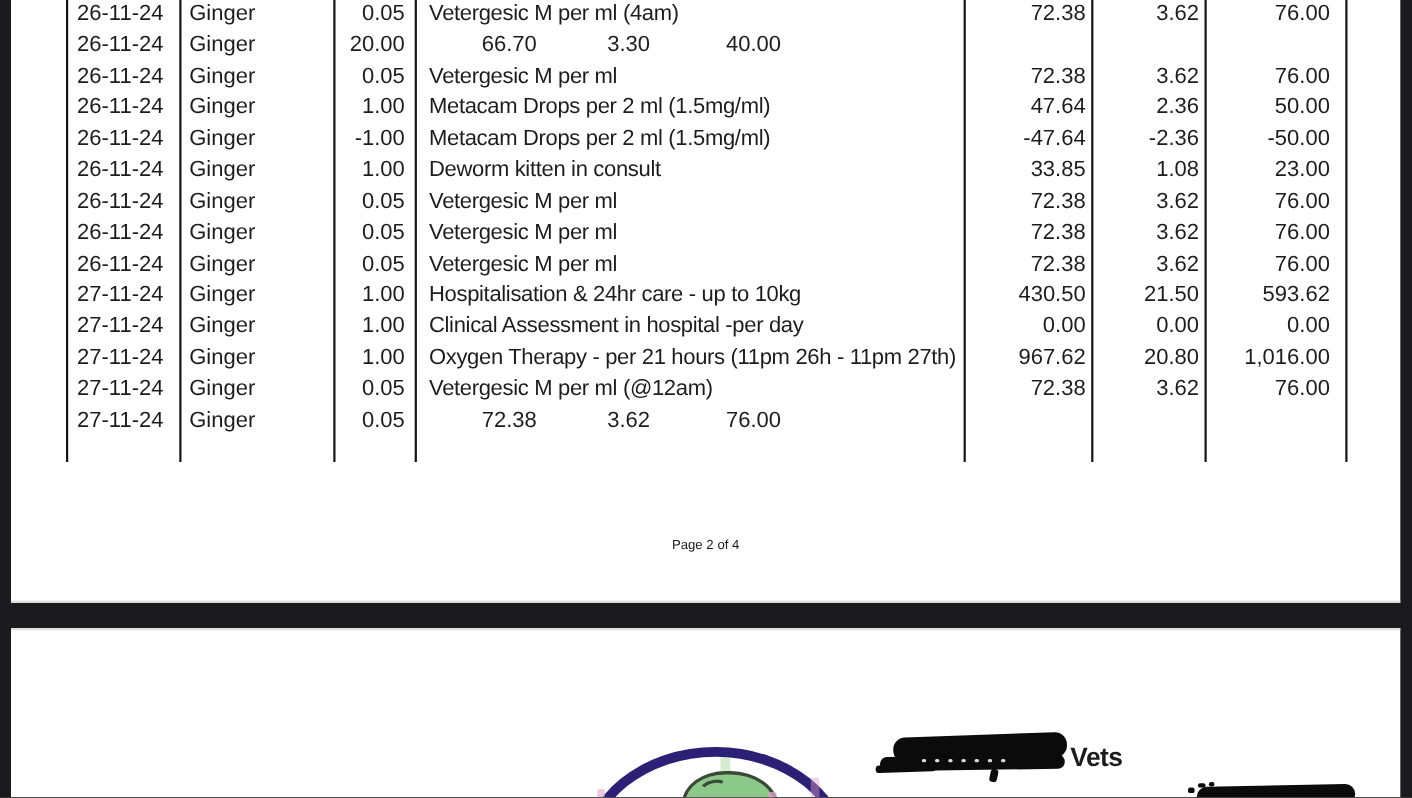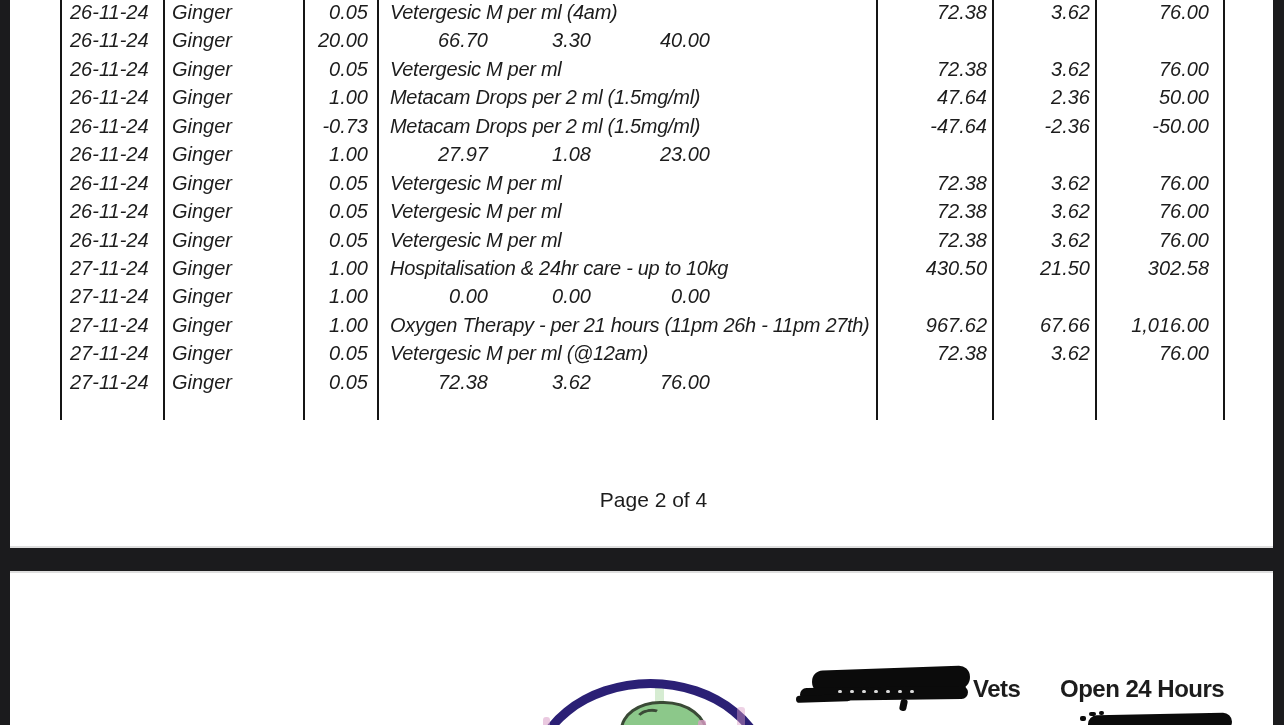--- a/index.html
+++ b/index.html
@@ -20,34 +20,34 @@
     position:relative;width:1284px;height:725px;overflow:hidden;
     background:var(--bar);
     font-family:"Liberation Sans", sans-serif;
     color:var(--ink);
   }
   .page{position:absolute;left:10px;width:1263px;background:var(--page);}
   .page1{top:0;height:548px;border-bottom:2px solid var(--edge);}
   .page2{top:571px;height:154px;border-top:2px solid var(--edge);overflow:hidden;}
 
   
-  .vtable{position:absolute;left:50px;top:0;width:946px;height:420px;font-style:italic;}
+  .vtable{position:absolute;left:50px;top:0;width:946px;height:420px;}
   .vline{position:absolute;top:0;width:2px;height:420px;background:var(--tline);}
   .rows{position:absolute;left:0;top:-2px;width:1165px;}
   .row{display:flex;height:28.45px;line-height:28.45px;font-size:20px;white-space:nowrap;}
   .c{overflow:visible;}
   .c-date {width:103px;padding-left:10px;}
   .c-name {width:140px;padding-left:9px;}
   .c-qty  {width:74px; padding-right:9px;text-align:right;}
   .c-desc {width:499px;padding-left:13px;letter-spacing:-0.3px;}
   .c-net  {width:116px;padding-right:5px;text-align:right;}
   .c-vat  {width:103px;padding-right:5px;text-align:right;}
   .c-total{width:128px;padding-right:14px;text-align:right;}
 
-  .page-footer{position:absolute;left:12px;top:488px;width:100%;text-align:center;font-size:21px;}
+  .page-footer{position:absolute;left:0;top:488px;width:100%;text-align:center;font-size:12px;}
 
   
   .logo-oval{position:absolute;left:518px;top:106px;width:245px;height:200px;
     border:9px solid var(--oval);border-radius:50%;filter:blur(.4px);}
   .logo-stripe{position:absolute;left:645px;top:115px;width:9px;height:18px;background:#d6ecd2;}
   .logo-head{position:absolute;left:610px;top:128px;width:88px;height:46px;
     background:var(--green);border:3px solid var(--green-outline);
     border-radius:50% 55% 40% 40% / 70% 80% 30% 30%;}
   .logo-smile{position:absolute;left:626px;top:136px;width:26px;height:16px;
     border:3px solid transparent;border-top-color:var(--green-outline);
@@ -126,32 +126,33 @@
           <div class="c c-qty">1.00</div>
           <div class="c c-desc">Metacam Drops per 2 ml (1.5mg/ml)</div>
           <div class="c c-net">47.64</div>
           <div class="c c-vat">2.36</div>
           <div class="c c-total">50.00</div>
         </div>
 
         <div class="row">
           <div class="c c-date">26-11-24</div>
           <div class="c c-name">Ginger</div>
-          <div class="c c-qty">-0.73</div>
+          <div class="c c-qty">-1.00</div>
           <div class="c c-desc">Metacam Drops per 2 ml (1.5mg/ml)</div>
           <div class="c c-net">-47.64</div>
           <div class="c c-vat">-2.36</div>
           <div class="c c-total">-50.00</div>
         </div>
 
         <div class="row">
           <div class="c c-date">26-11-24</div>
           <div class="c c-name">Ginger</div>
           <div class="c c-qty">1.00</div>
-          <div class="c c-net">27.97</div>
+          <div class="c c-desc">Deworm kitten in consult</div>
+          <div class="c c-net">33.85</div>
           <div class="c c-vat">1.08</div>
           <div class="c c-total">23.00</div>
         </div>
 
         <div class="row">
           <div class="c c-date">26-11-24</div>
           <div class="c c-name">Ginger</div>
           <div class="c c-qty">0.05</div>
           <div class="c c-desc">Vetergesic M per ml</div>
           <div class="c c-net">72.38</div>
@@ -179,39 +180,40 @@
           <div class="c c-total">76.00</div>
         </div>
 
         <div class="row">
           <div class="c c-date">27-11-24</div>
           <div class="c c-name">Ginger</div>
           <div class="c c-qty">1.00</div>
           <div class="c c-desc">Hospitalisation &amp; 24hr care - up to 10kg</div>
           <div class="c c-net">430.50</div>
           <div class="c c-vat">21.50</div>
-          <div class="c c-total">302.58</div>
-        </div>
-
-        <div class="row">
-          <div class="c c-date">27-11-24</div>
-          <div class="c c-name">Ginger</div>
-          <div class="c c-qty">1.00</div>
+          <div class="c c-total">593.62</div>
+        </div>
+
+        <div class="row">
+          <div class="c c-date">27-11-24</div>
+          <div class="c c-name">Ginger</div>
+          <div class="c c-qty">1.00</div>
+          <div class="c c-desc">Clinical Assessment in hospital -per day</div>
           <div class="c c-net">0.00</div>
           <div class="c c-vat">0.00</div>
           <div class="c c-total">0.00</div>
         </div>
 
         <div class="row">
           <div class="c c-date">27-11-24</div>
           <div class="c c-name">Ginger</div>
           <div class="c c-qty">1.00</div>
           <div class="c c-desc">Oxygen Therapy - per 21 hours (11pm 26h - 11pm 27th)</div>
           <div class="c c-net">967.62</div>
-          <div class="c c-vat">67.66</div>
+          <div class="c c-vat">20.80</div>
           <div class="c c-total">1,016.00</div>
         </div>
 
         <div class="row">
           <div class="c c-date">27-11-24</div>
           <div class="c c-name">Ginger</div>
           <div class="c c-qty">0.05</div>
           <div class="c c-desc">Vetergesic M per ml (@12am)</div>
           <div class="c c-net">72.38</div>
           <div class="c c-vat">3.62</div>
@@ -253,21 +255,20 @@
       <div class="redact r1d"></div>
       <div class="rdot" style="left:828px"></div>
       <div class="rdot" style="left:840px"></div>
       <div class="rdot" style="left:852px"></div>
       <div class="rdot" style="left:864px"></div>
       <div class="rdot" style="left:876px"></div>
       <div class="rdot" style="left:888px"></div>
       <div class="rdot" style="left:900px"></div>
     </div>
 
-    <div class="h-bold open-hours">Open 24 Hours</div>
 
     <div>
       <div class="redact r2a"></div>
       <div class="redact r2b"></div>
       <div class="redact r2c"></div>
       <div class="redact r2d"></div>
     </div>
   </div>
 
 </div>

